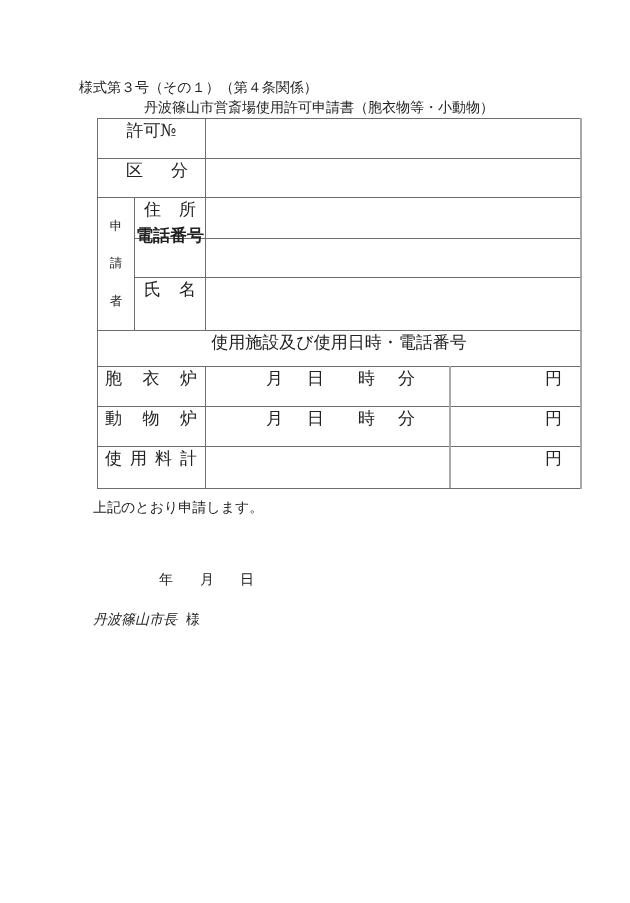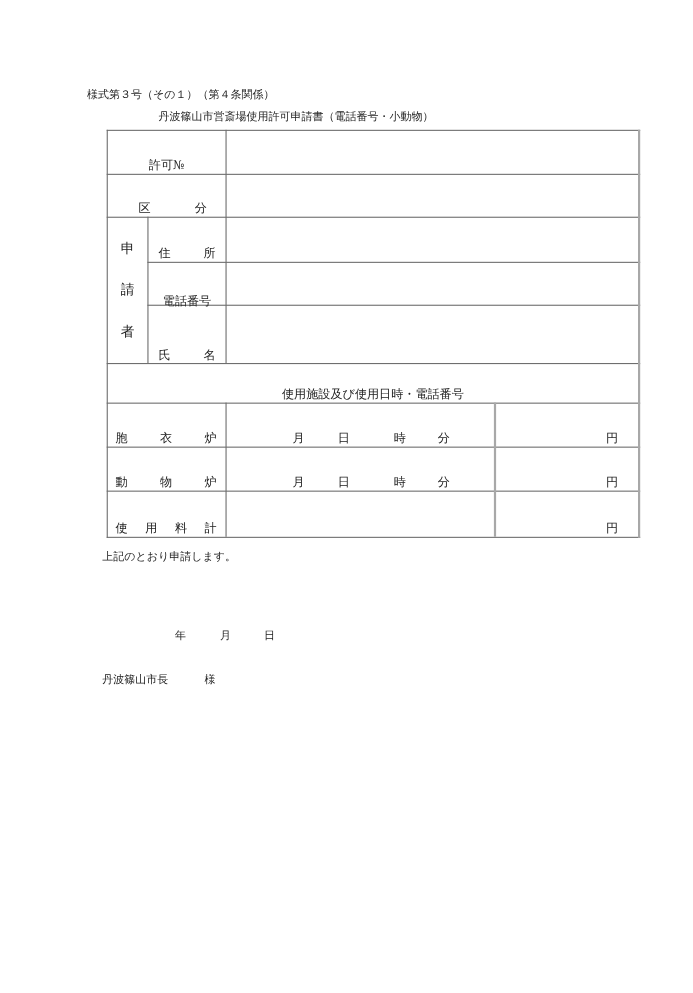--- a/index.html
+++ b/index.html
@@ -1,31 +1,31 @@
 <!DOCTYPE html>
 <html><head>
 <meta charset="utf-8">
 <style>
   html, body { margin:0; padding:0; background:#ffffff; }
   body { width:630px; height:903px; position:relative; overflow:hidden;
          font-family:"DejaVu Serif","Liberation Serif",serif; color:#222; }
   .abs { position:absolute; white-space:nowrap; }
-  .t13 { font-size:10px; line-height:14px; }
+  .t13 { font-size:14px; line-height:14px; }
   .hl { position:absolute; height:1px; background:#6e6e6e; }
   .vl { position:absolute; width:1px; background:#6e6e6e; }
   .vl.thick { width:2px; background:#a8a8a8; }
-  .cell { position:absolute; display:flex; align-items:flex-end; font-size:11px; }
+  .cell { position:absolute; display:flex; align-items:flex-start; font-size:17px; }
   .spread { justify-content:space-between; }
   .center { justify-content:center; }
 </style>
 </head>
 <body>
 
 <div class="abs t13" style="left:79px;top:80px;">様式第３号（その１）（第４条関係）</div>
-<div class="abs t13" style="left:144px;top:100px;">丹波篠山市営斎場使用許可申請書（電話番号・小動物）</div>
+<div class="abs t13" style="left:144px;top:100px;">丹波篠山市営斎場使用許可申請書（胞衣物等・小動物）</div>
 
 <div>
 
   <div class="hl" style="left:97px;top:118px;width:485px;"></div>
   <div class="hl" style="left:97px;top:158px;width:485px;"></div>
   <div class="hl" style="left:97px;top:197px;width:485px;"></div>
   <div class="hl" style="left:134px;top:238px;width:448px;"></div>
   <div class="hl" style="left:134px;top:277px;width:448px;"></div>
   <div class="hl" style="left:97px;top:330px;width:485px;"></div>
   <div class="hl" style="left:97px;top:366px;width:485px;"></div>
@@ -62,21 +62,21 @@
   </div>
 
   <div class="cell spread" style="left:144px;top:198px;width:52px;height:40px;">
     <span>住</span>
     <span>所</span>
   </div>
   <div class="cell" style="left:206px;top:198px;width:374px;height:40px;">
     <span></span>
   </div>
 
-  <div class="cell center" style="left:135px;top:243px;width:70px;height:38px;">
+  <div class="cell center" style="left:135px;top:224px;width:70px;height:38px;font-weight:bold;">
     <span>電話番号</span>
   </div>
   <div class="cell" style="left:206px;top:239px;width:374px;height:38px;">
     <span></span>
   </div>
 
   <div class="cell spread" style="left:144px;top:278px;width:52px;height:52px;">
     <span>氏</span>
     <span>名</span>
   </div>
@@ -134,15 +134,15 @@
 
 <div class="abs t13" style="left:93px;top:500px;">上記のとおり申請します。</div>
 
 <div>
   <span class="abs t13" style="left:159px;top:572px;">年</span>
   <span class="abs t13" style="left:200px;top:572px;">月</span>
   <span class="abs t13" style="left:240px;top:572px;">日</span>
 </div>
 
 <div>
-  <span class="abs t13" style="left:93px;top:612px;">丹波篠山市長</span>
+  <span class="abs t13" style="left:93px;top:612px;font-style:italic;">丹波篠山市長</span>
   <span class="abs t13" style="left:186px;top:612px;">様</span>
 </div>
 
 </body></html>

